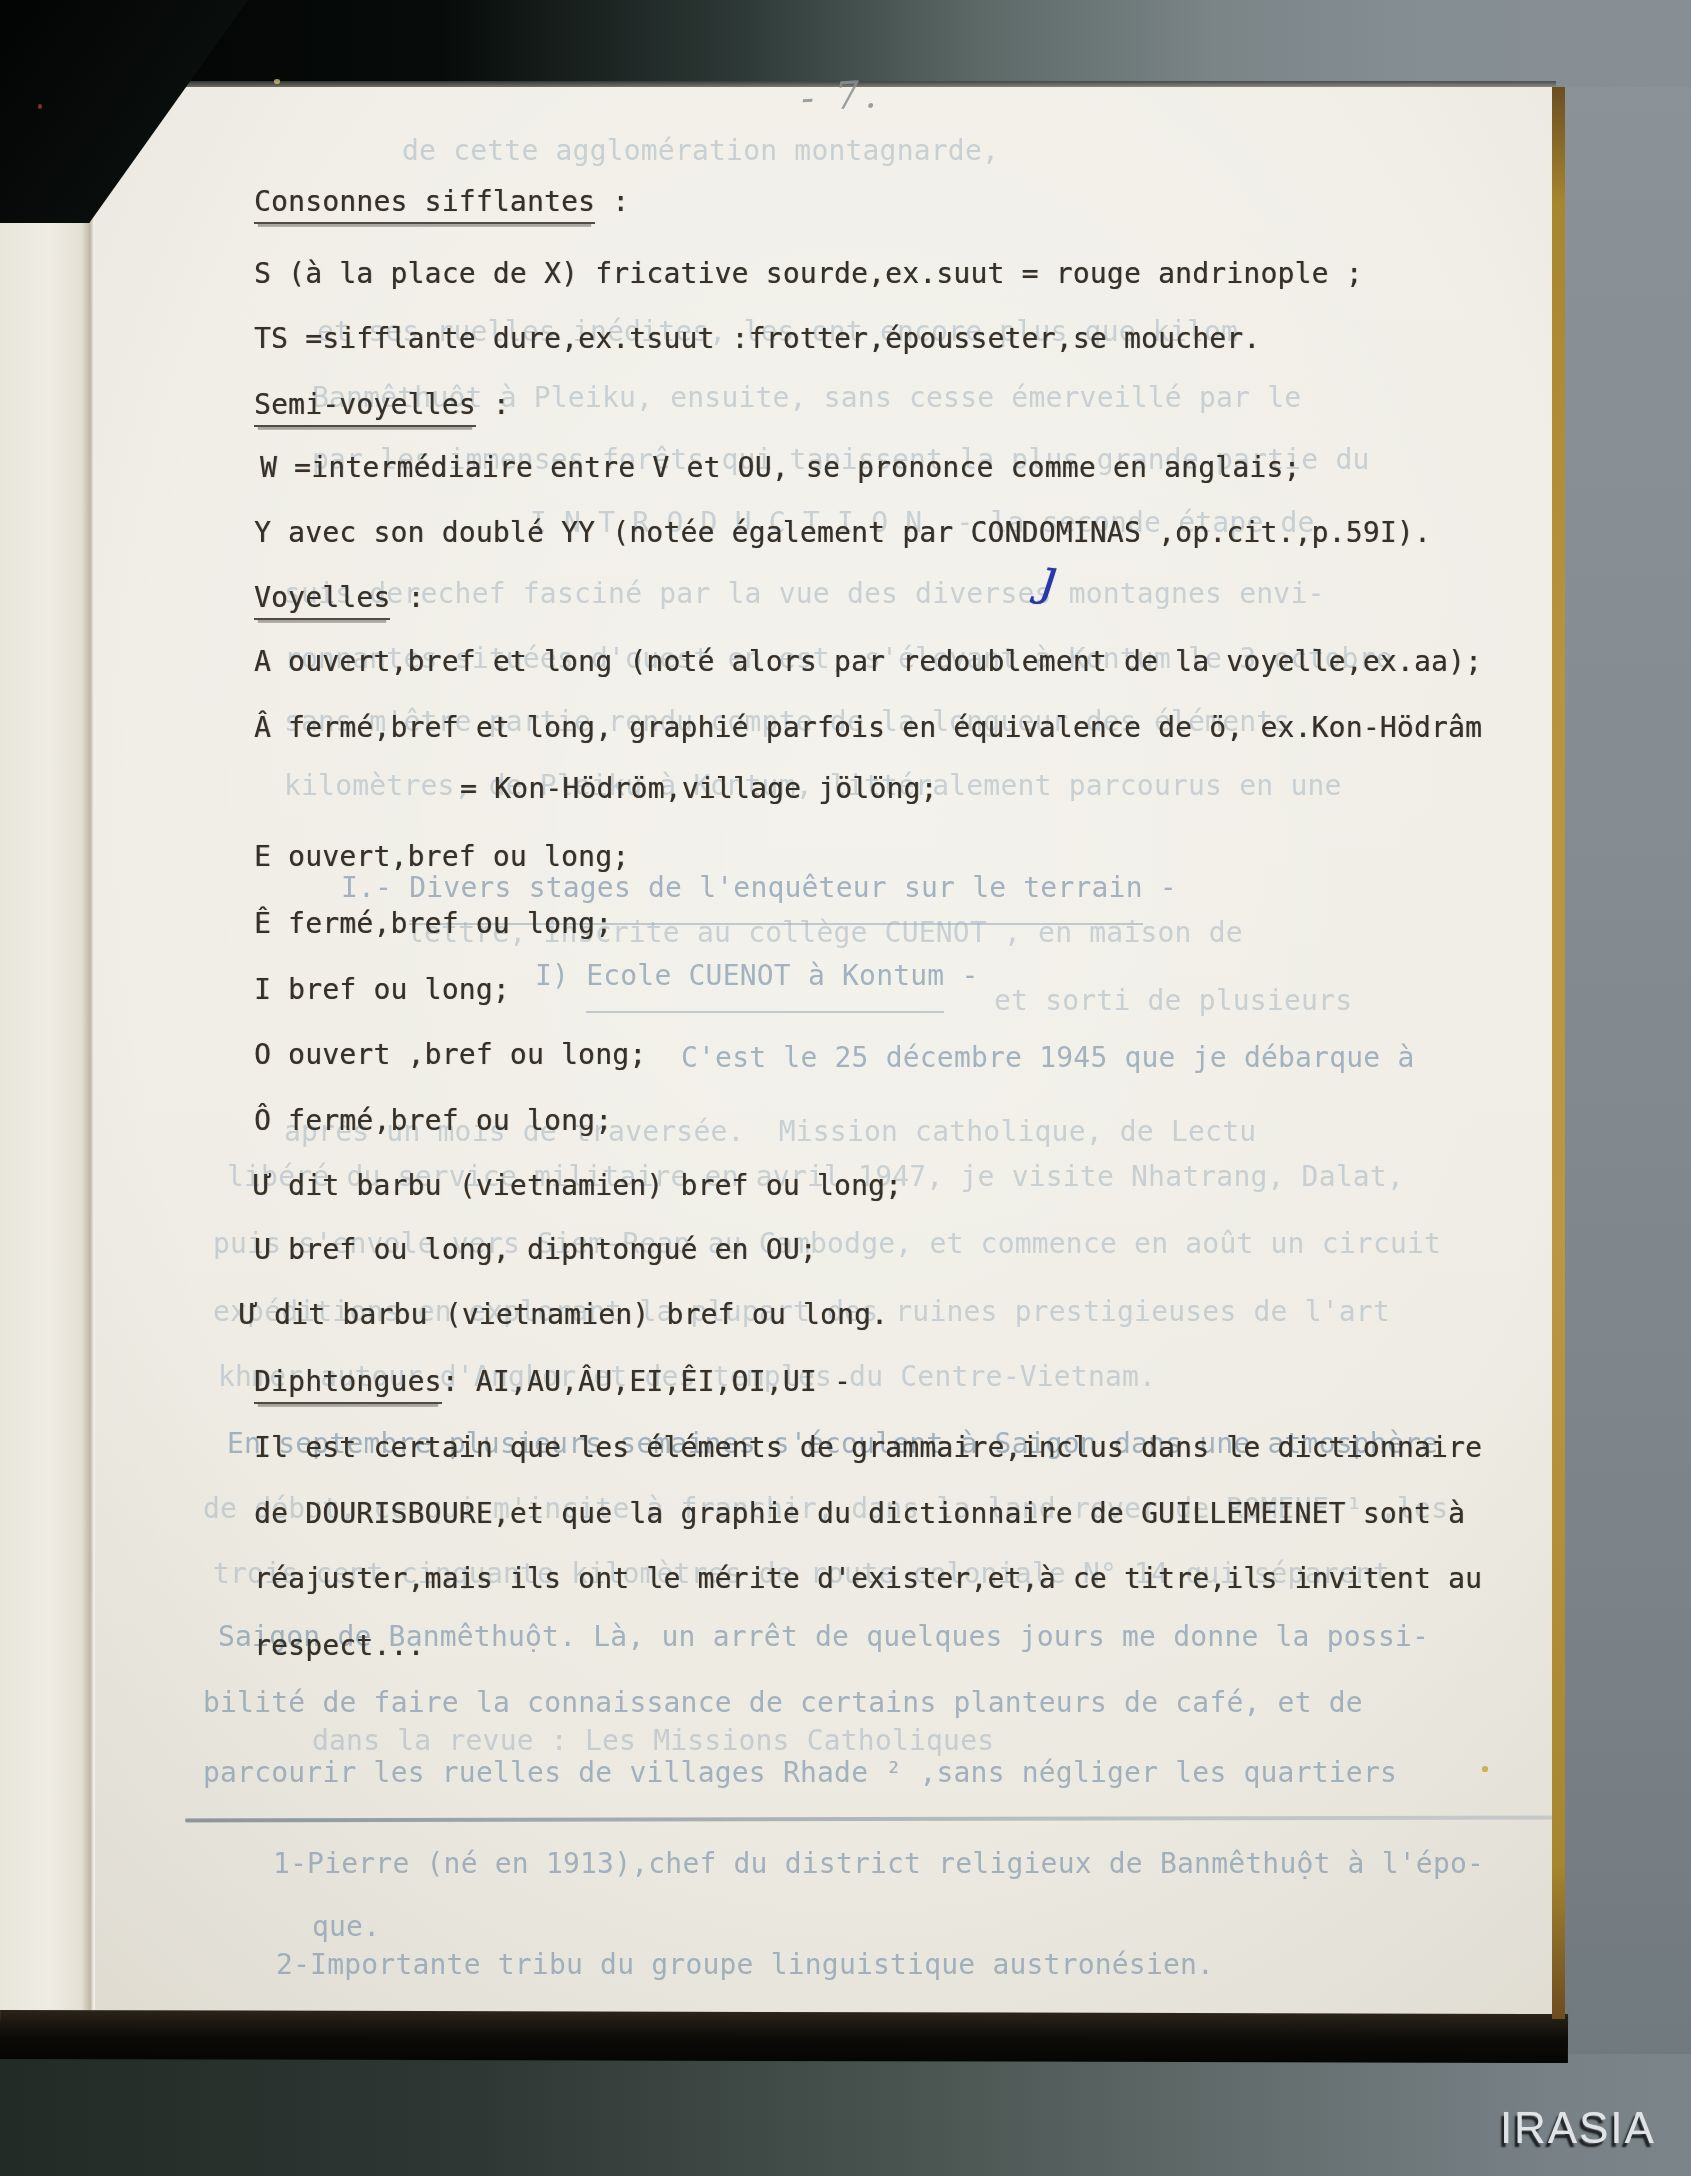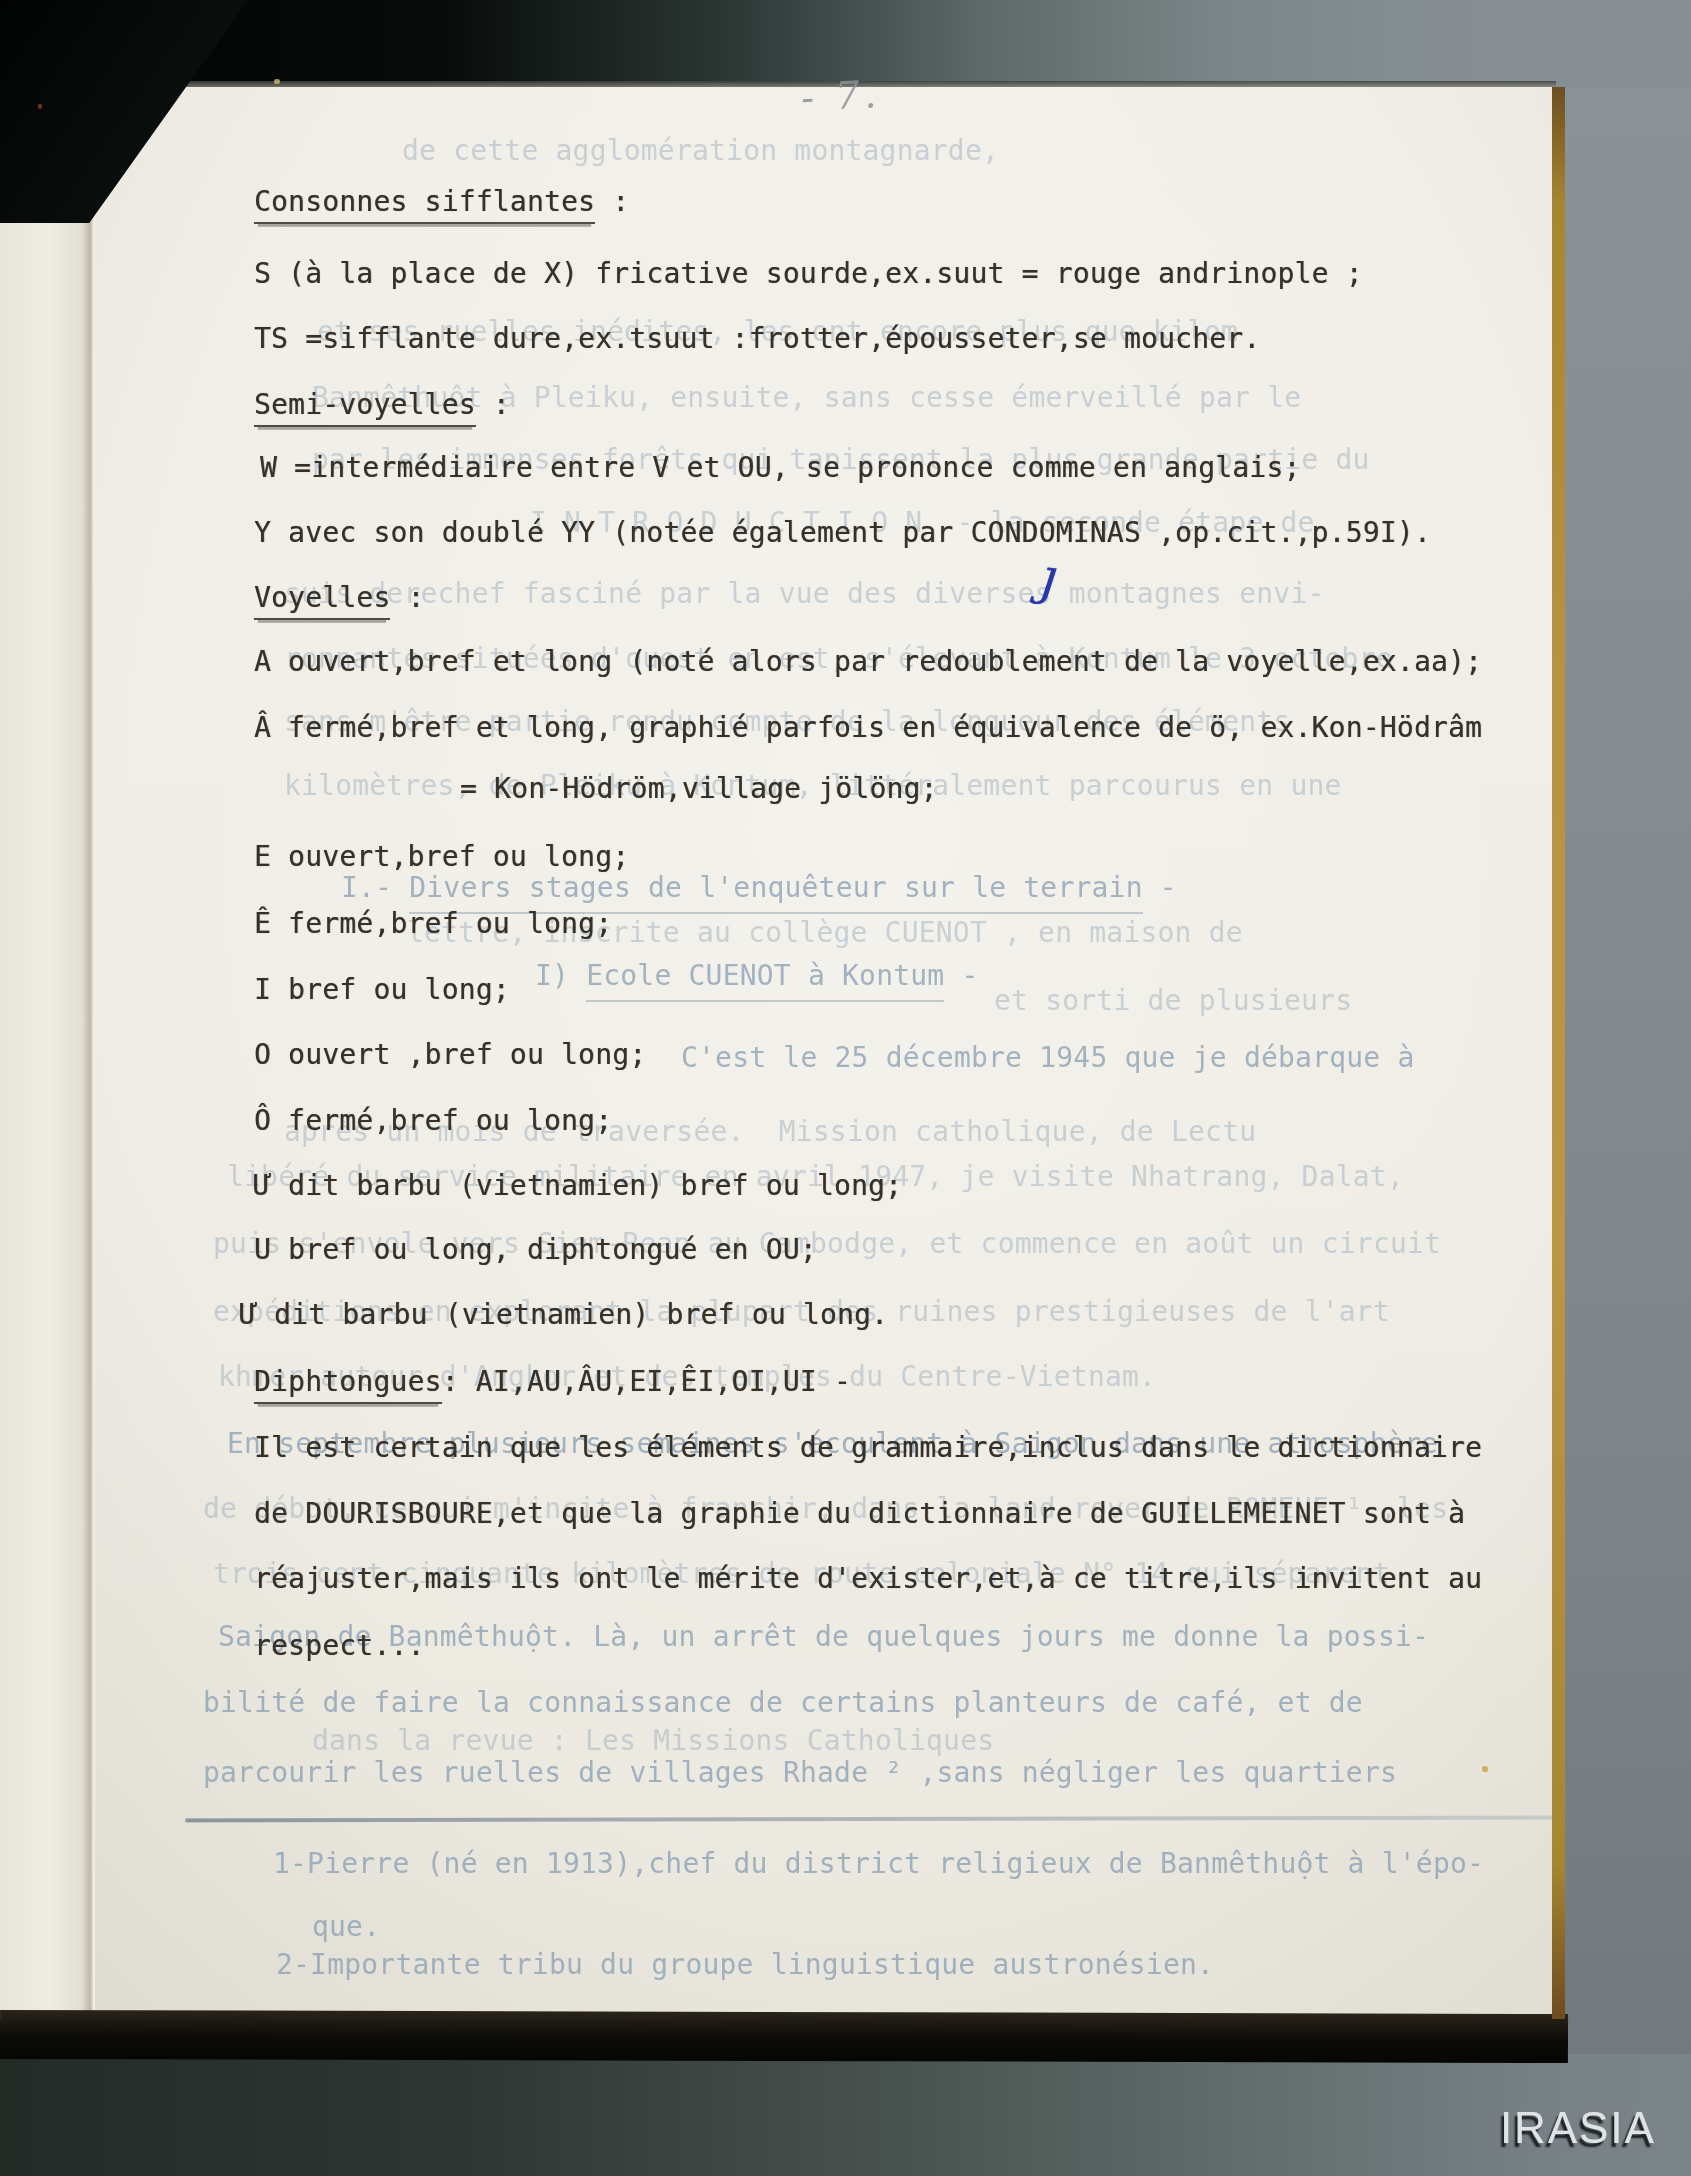--- a/index.html
+++ b/index.html
@@ -33,21 +33,21 @@
     background:linear-gradient(180deg,#2a241a 0%,#0c0b08 55%,#060605 100%);transform:rotate(.15deg);}
   .bottom-dark{position:absolute;left:0;top:2054px;width:1691px;height:123px;
     background:linear-gradient(90deg,#232b27 0%,#2e3733 28%,#47514d 52%,#636d6d 74%,#788186 92%,#7b8488 100%);}
   
   .line{position:absolute;font-size:28px;line-height:34px;white-space:pre;letter-spacing:0.2px;}
   .typed{color:#353028;text-shadow:0.4px 0.4px 0.7px rgba(53,48,40,.6);}
   .typed .u{border-bottom:2.8px solid rgba(50,45,38,.85);padding-bottom:3.8px;
             box-shadow:0 6.6px 0 -3.8px rgba(50,45,38,.38);}
   .bleed{color:rgba(158,175,190,.50);filter:blur(0.4px);}
   .bleed.b1{color:rgba(140,160,179,.78);}
-  .bleed .u{border-bottom:2.8px solid rgba(150,168,184,.55);padding-bottom:8px;text-align:right;}
+  .bleed .u{border-bottom:2.8px solid rgba(150,168,184,.55);padding-bottom:19px;text-align:right;}
   .footnote-rule{position:absolute;left:185px;top:1817px;width:1368px;height:3.8px;
     background:linear-gradient(90deg,rgba(86,102,118,.62),rgba(120,136,152,.40) 70%,rgba(130,146,160,.30));
     border-radius:1.9px;transform:rotate(-.12deg);filter:blur(0.3px);}
   
   .pencil{position:absolute;left:801px;top:74px;font-family:"DejaVu Serif",serif;font-style:italic;
     font-size:38px;color:#8d9297;letter-spacing:4.7px;transform:rotate(-3deg);opacity:.85;}
   
   .blue-mark{position:absolute;left:1041px;top:547px;font-family:"DejaVu Serif",serif;font-style:italic;
     font-size:51px;color:#2838a8;transform:rotate(7deg);text-shadow:0 0 0.9px rgba(40,56,168,.6);}
   

